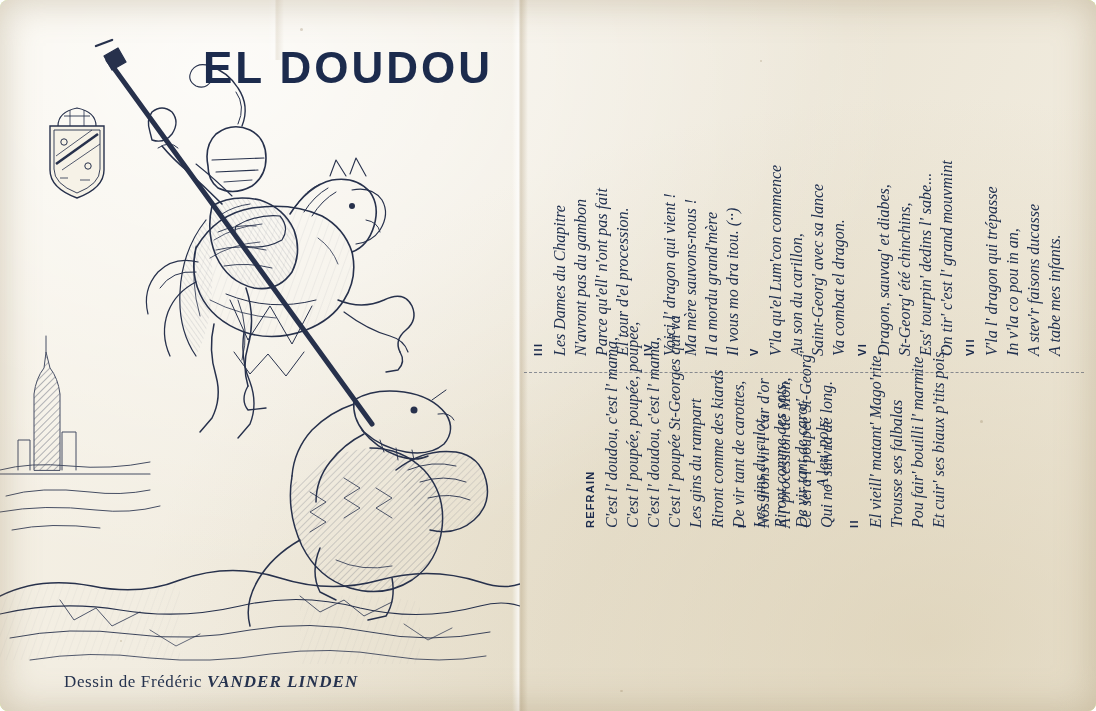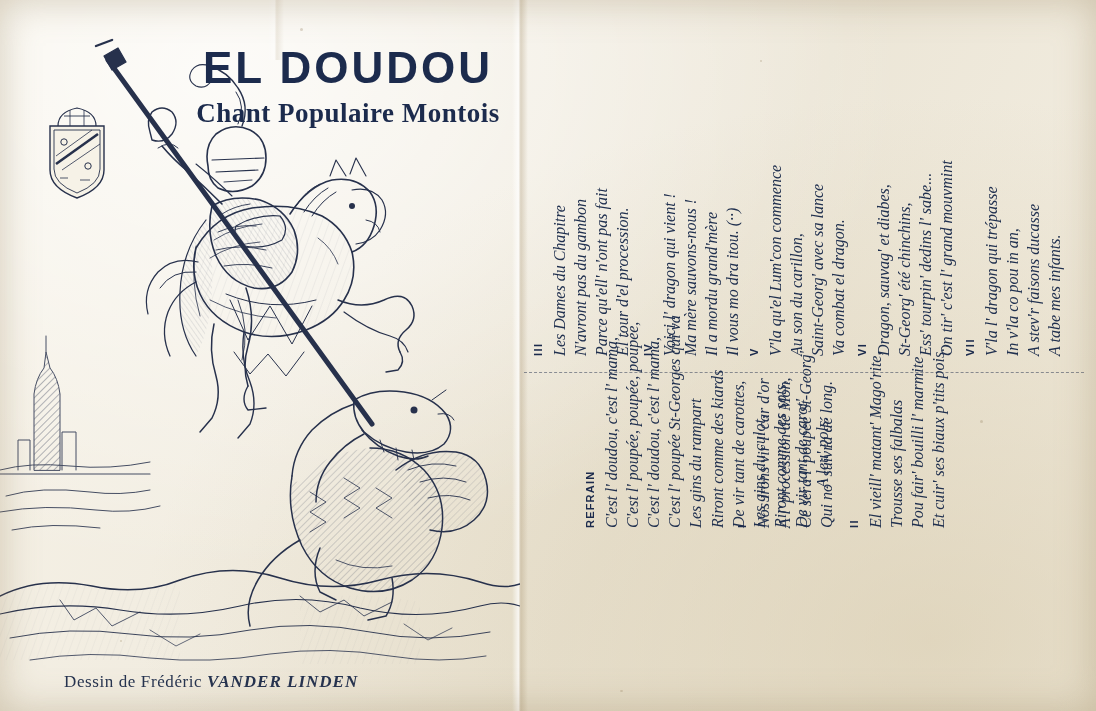--- a/index.html
+++ b/index.html
@@ -7,20 +7,21 @@
     padding: 0;
     background: #ffffff;
   }
   #page {
     position: relative;
     width: 1096px;
     height: 711px;
     overflow: hidden;
     background: #bef264;
     font-family: "Liberation Serif", serif;
+    border-radius: 8px;
   }
   
   .paper {
     position: absolute;
     inset: 0;
     background:
       radial-gradient(ellipse at 20% 10%, rgba(255,255,255,0.75), rgba(255,255,255,0) 55%),
       radial-gradient(ellipse at 85% 90%, rgba(210,196,163,0.55), rgba(255,255,255,0) 60%),
       linear-gradient(115deg, #f7f3e8 0%, #f1ece0 35%, #ece6d7 60%, #f4efe3 100%);
   }
@@ -322,21 +323,20 @@
           <circle cx="44" cy="62" r="3.2" stroke-width="1"></circle>
           <path d="M16 74 L24 74" stroke-width="0.8"></path>
           <path d="M36 76 L46 76" stroke-width="0.8"></path>
         </g>
       </svg>
     </div>
 
     
     <div class="title-block">
       <div class="title-main">EL DOUDOU</div>
-      <div class="title-sub">Chant Populaire Montois</div>
     </div>
 
     
     <div class="credit"><span>Dessin de Frédéric </span><span class="name">VANDER LINDEN</span></div>
   </div>
 
   <div class="lyrics">
 
     <div style="position:absolute;left:4px;top:372px;width:560px;border-top:1px dashed rgba(40,52,80,0.5);"></div>
 

